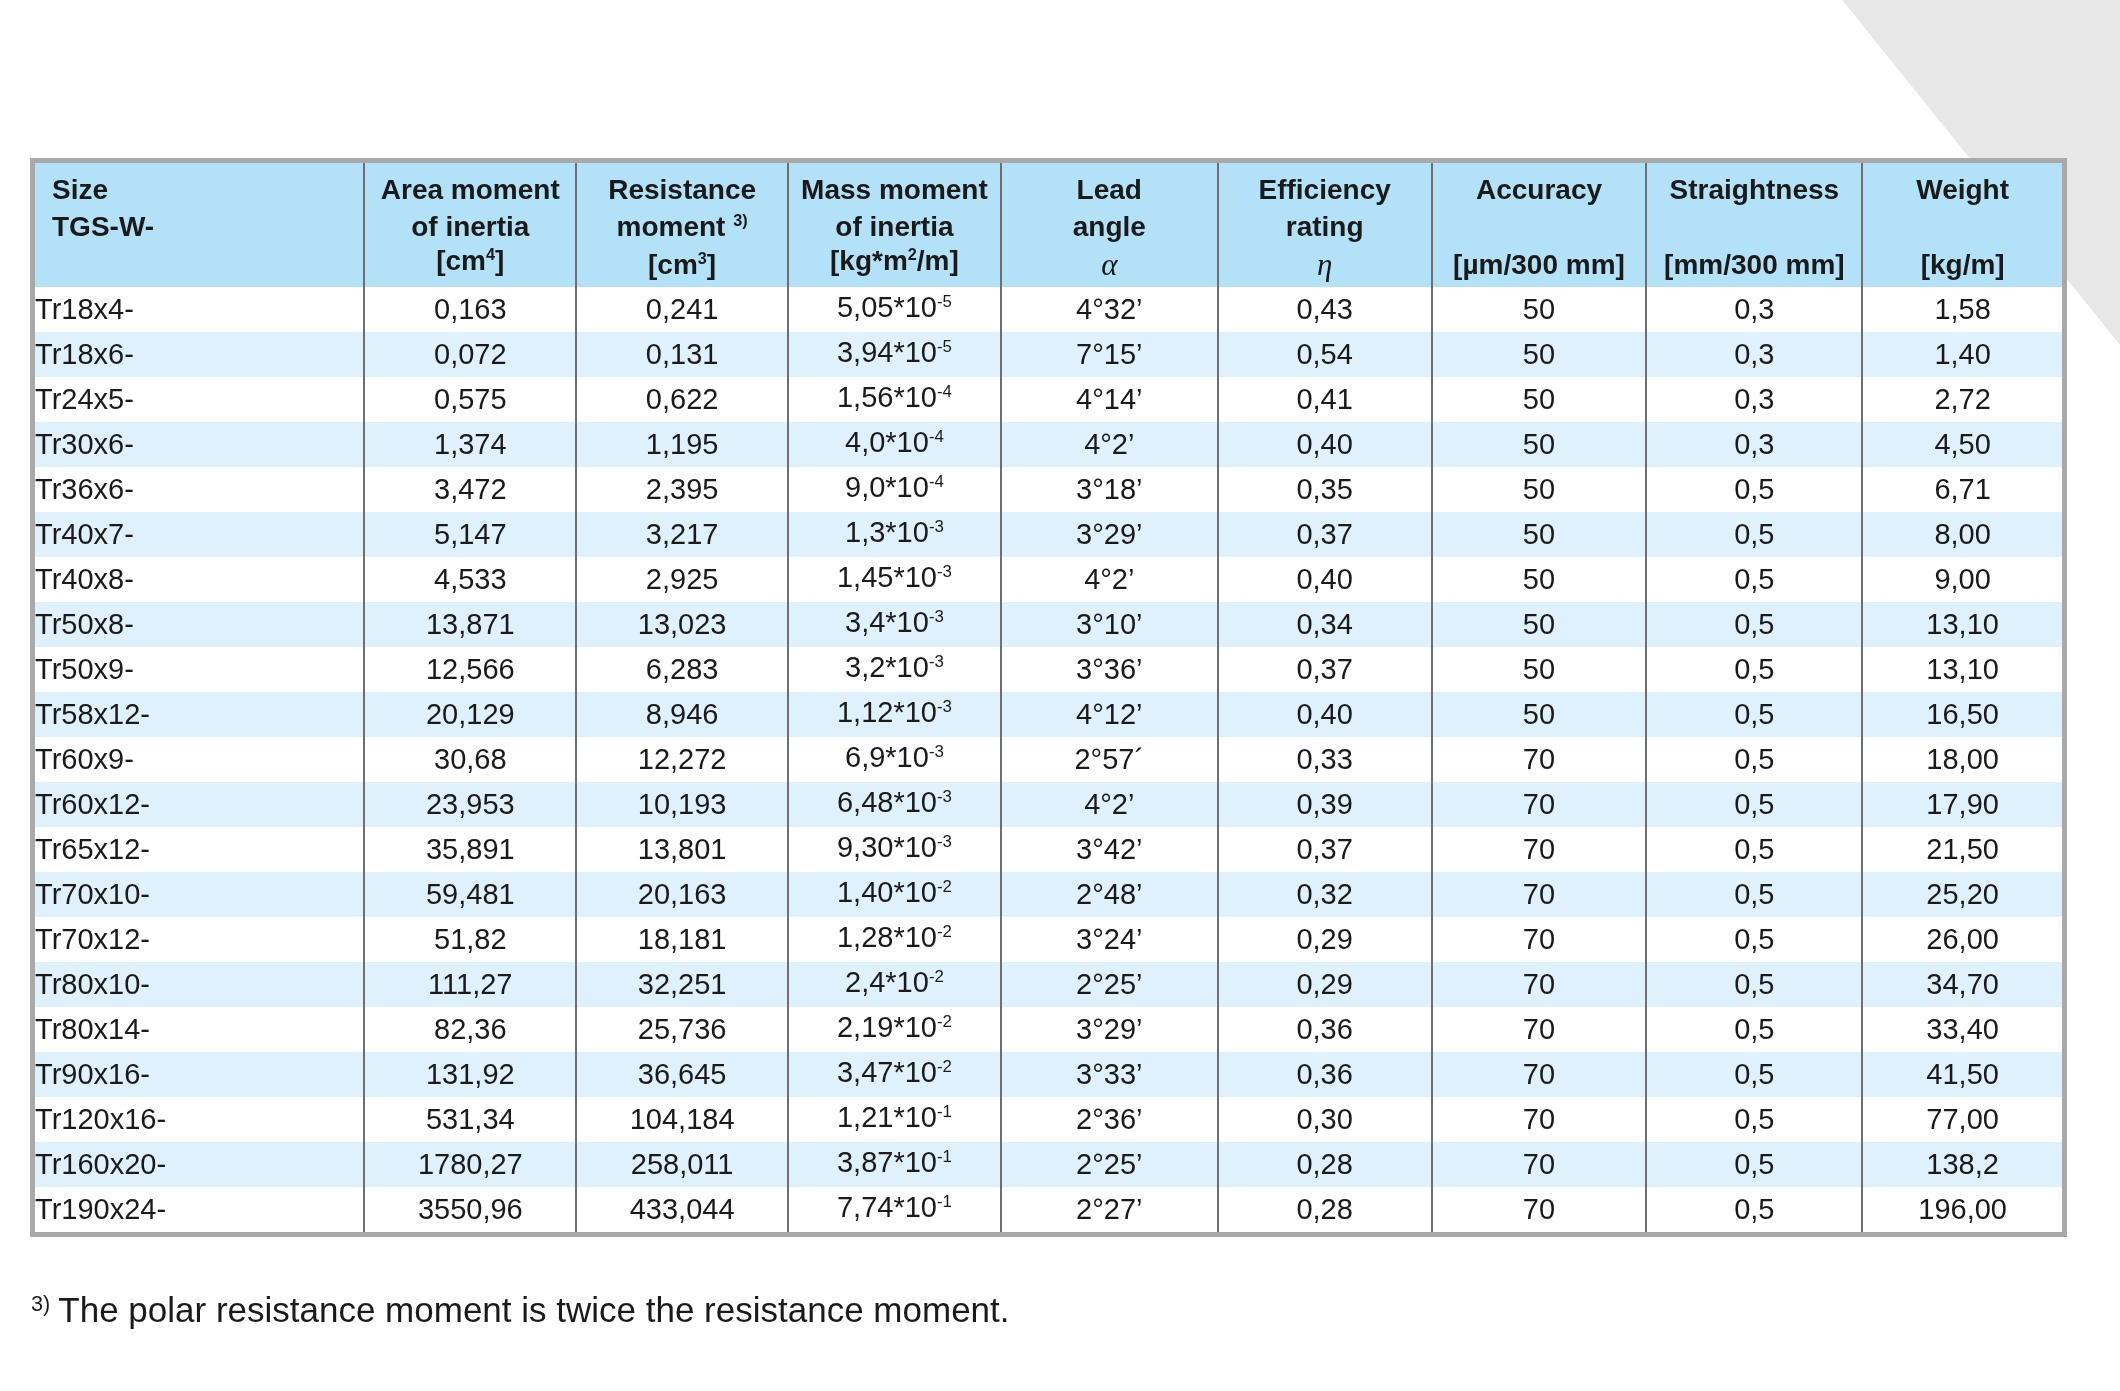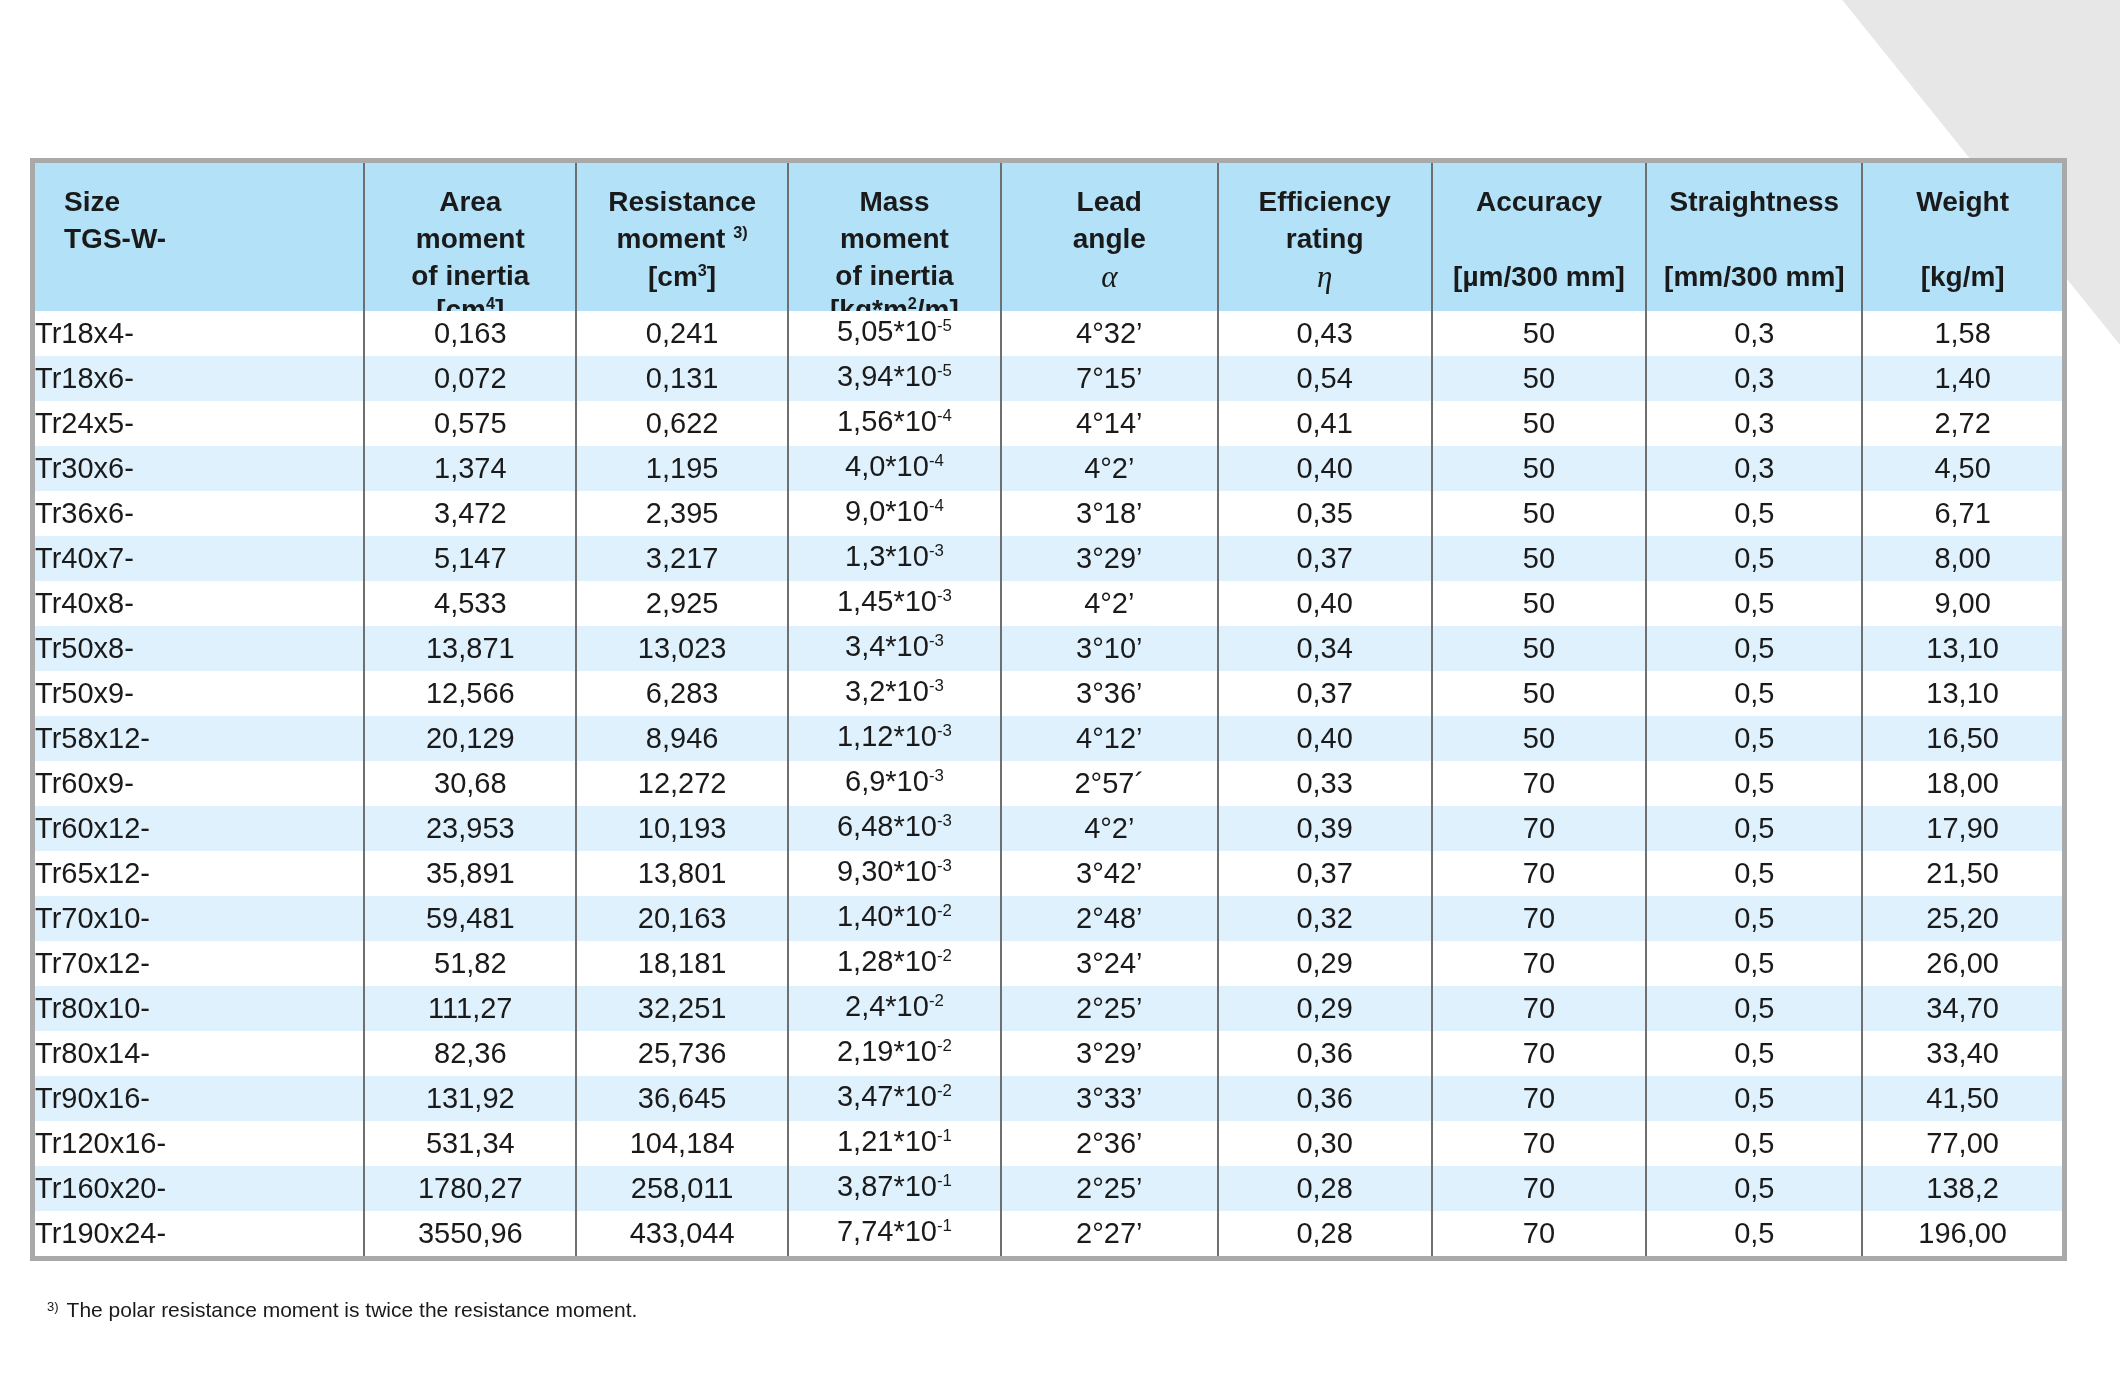--- a/index.html
+++ b/index.html
@@ -16,21 +16,21 @@
   table.spec{
     position:absolute;left:30px;top:158px;width:2037px;z-index:1;
     border-collapse:separate;border-spacing:0;table-layout:fixed;
     border:5px solid var(--frame,#a9a9a9);
     background:#fff;
   }
   table.spec th, table.spec td{border-right:2px solid var(--grid,#6f6f6f);overflow:hidden}
   table.spec th:last-child, table.spec td:last-child{border-right:none}
   table.spec thead th{
     background:var(--header-bg,#b3e1f7);
-    height:124px;padding:12px;vertical-align:top;
+    height:124px;padding:0;vertical-align:top;
     font-weight:bold;font-size:28px;
   }
   .h-flex{
     display:flex;flex-direction:column;justify-content:space-between;
     height:124px;box-sizing:border-box;padding:8px 4px 7px;
     text-align:center;
   }
   .h-flex.left{align-items:flex-start;text-align:left;padding-left:17px}
   .h-lines{line-height:37px}
   .h-unit{line-height:31px}
@@ -40,22 +40,22 @@
   }
   table.spec tbody td{
     height:41px;line-height:41px;font-size:29px;
     text-align:center;padding:0;white-space:nowrap;
   }
   table.spec tbody td.left{text-align:left;}
   table.spec tbody tr:nth-child(odd){background:#ffffff}
   table.spec tbody tr:nth-child(even){background:var(--stripe,#dff1fc)}
   sup{font-size:0.58em;vertical-align:baseline;position:relative;top:-0.6em}
   .footnote{
-    position:absolute;left:47px;top:1291px;z-index:1;
-    font-size:21px;line-height:38px;
+    position:absolute;left:31px;top:1291px;z-index:1;
+    font-size:35px;line-height:38px;
   }
   .footnote sup{font-size:0.62em;top:-0.5em;margin-right:8px}
 </style>
 </head>
 <body>
 
 <div class="corner"></div>
 
 <table class="spec">
   <colgroup>

